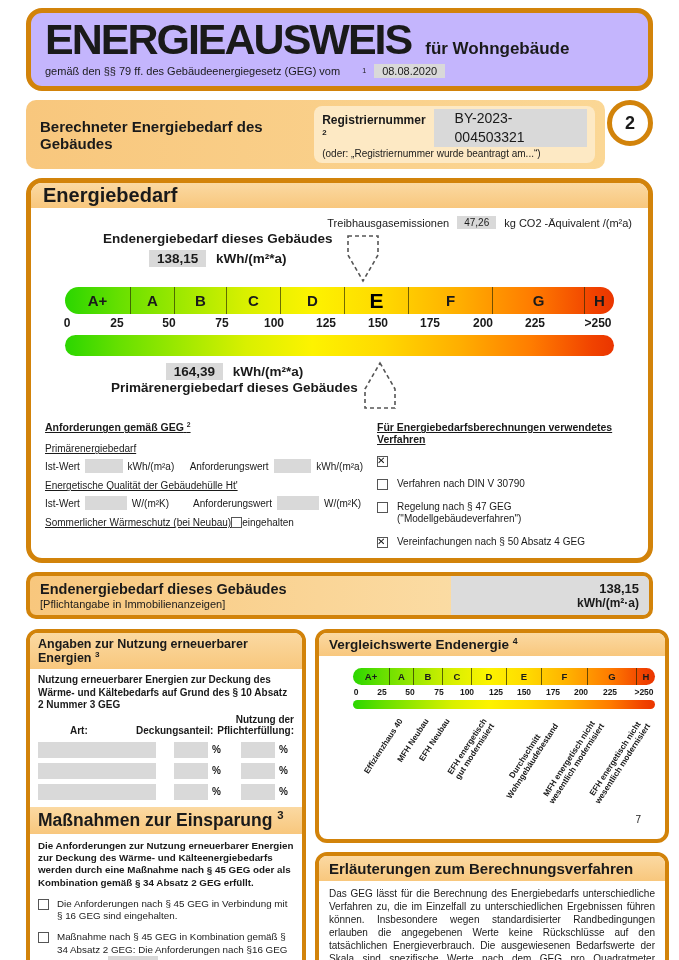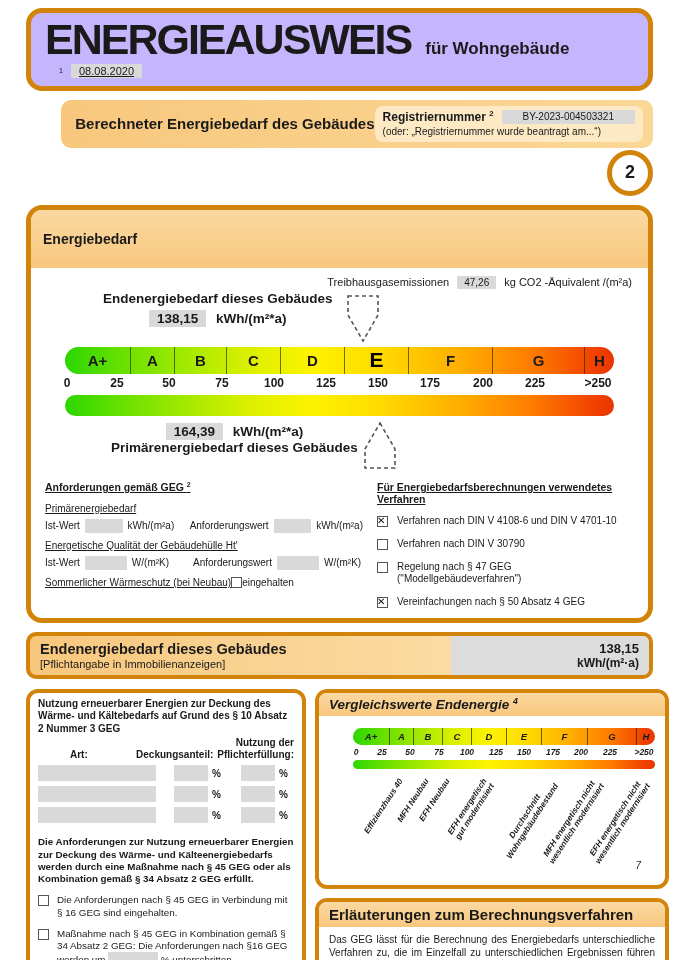--- a/index.html
+++ b/index.html
@@ -11,36 +11,36 @@
   .page{padding:8px 26px 0 26px;}
   sup{font-size:0.65em;vertical-align:super;line-height:0;}
   .gray{background:#d9d9d9;display:inline-block;}
 
   
   .header-box{border:5px solid #d2830a;border-radius:16px;padding:4px 14px 8px 14px;margin-bottom:9px;background:#c4b5fd;}
   .h-title-row{display:flex;align-items:baseline;gap:14px;}
   .h-title{font-size:43px;font-weight:bold;letter-spacing:-2px;line-height:1.05;white-space:nowrap;}
   .h-sub{font-size:17px;font-weight:bold;white-space:nowrap;}
   .h-law{font-size:11px;display:flex;align-items:center;gap:8px;margin-top:2px;}
-  .h-law .gray{padding:1px 8px;font-size:11px;text-decoration:underline;}
+  .h-law .gray{padding:1px 8px;font-size:11px;}
   .h-law sup{margin-left:14px;}
 
   
-  .band2-row{display:flex;align-items:flex-end;gap:2px;margin-bottom:9px;flex-direction:column;}
+  .band2-row{display:flex;align-items:flex-start;gap:2px;margin-bottom:9px;}
   .band2{flex:1;background:linear-gradient(90deg,#f8c77d,#fbd795);border-radius:10px;padding:6px 10px;display:flex;justify-content:space-between;align-items:center;min-height:34px;}
   .band2-title{font-weight:bold;font-size:15px;padding-left:4px;}
   .reg-panel{background:#fde9c4;border-radius:8px;padding:3px 8px;font-size:10px;line-height:1.35;}
   .reg-line1{display:flex;align-items:center;gap:8px;}
   .reg-label{font-weight:bold;font-size:12px;}
-  .reg-value{padding:0 21px;font-size:10px;}
+  .reg-value{padding:0 21px;font-size:14px;}
   .page-badge{width:36px;height:36px;border:5px solid #d2830a;border-radius:50%;display:flex;align-items:center;justify-content:center;font-weight:bold;font-size:18px;background:#fff;flex:none;}
 
   
   .main-box{border:5px solid #d2830a;border-radius:16px;overflow:hidden;margin-bottom:9px;background:#fff;}
-  .box-band{background:linear-gradient(180deg,#fbd9a2,#f8c77d);padding:21px 12px;font-weight:bold;font-size:14px;}
+  .box-band{background:linear-gradient(180deg,#fbd9a2,#f8c77d);padding:1px 12px;font-weight:bold;font-size:20px;}
   .main-content{padding:4px 14px 10px 14px;}
   .ghg-row{display:flex;justify-content:flex-end;align-items:center;gap:8px;font-size:11px;margin:4px 2px 2px 0;}
   .ghg-row .gray{padding:1px 7px;font-size:10px;}
 
   .gauge-top{display:flex;align-items:flex-start;margin-left:58px;gap:8px;height:56px;}
   .gauge-top-block{text-align:center;}
   .gauge-line1{font-weight:bold;font-size:13.5px;}
   .gauge-line2{font-weight:bold;font-size:13.5px;margin-top:4px;}
   .gauge-line2 .gray{padding:1px 8px;margin-right:6px;}
   .marker{flex:none;}
@@ -99,21 +99,21 @@
   .renew-row .sp{width:34px;height:16px;margin-left:14px;}
   .renew-row .pf{width:34px;height:16px;margin-left:16px;}
   .renew-row .pct{font-weight:bold;}
   .save-body{padding:6px 8px 8px 8px;font-size:9.8px;line-height:1.25;}
   .save-intro{font-weight:bold;margin-bottom:9px;}
   .save-opt{display:flex;gap:8px;margin-bottom:9px;}
   .save-opt .cb{margin-top:1px;}
   .save-duty{display:flex;align-items:center;gap:5px;margin-left:17px;margin-top:4px;}
 
   .right-col{flex:1;display:flex;flex-direction:column;gap:9px;}
-  .comp-box{border:4px solid #d2830a;border-radius:12px;overflow:hidden;background:#fff;flex:1;display:flex;flex-direction:column;font-style:italic;}
+  .comp-box{border:4px solid #d2830a;border-radius:12px;overflow:hidden;background:#fff;flex:1;display:flex;flex-direction:column;}
   .comp-band{background:linear-gradient(180deg,#fbd9a2,#f8c77d);padding:4px 10px;font-weight:bold;font-size:13.5px;}
   .comp-content{position:relative;padding:12px 10px 4px 12px;flex:1;}
   .sscale{margin-left:22px;width:302px;}
   .sletters{display:flex;height:17px;border-radius:9px;overflow:hidden;
     background:linear-gradient(90deg,#2bd600 0%,#67e000 10%,#a3e900 22%,#d9f000 33%,#fdf300 45%,#ffd900 58%,#ffae00 72%,#ff7c00 85%,#f14300 96%,#ea3500 100%);}
   .scell{display:flex;align-items:center;justify-content:center;font-weight:bold;font-size:9.5px;border-right:1px solid rgba(40,40,0,.7);box-sizing:border-box;}
   .scell:last-child{border-right:none;}
   .sticks{position:relative;height:12px;font-weight:bold;font-size:8.5px;margin-top:2px;}
   .sthin{height:9px;border-radius:5px;margin-top:1px;
     background:linear-gradient(90deg,#2bd600 0%,#67e000 10%,#a3e900 22%,#d9f000 33%,#fdf300 45%,#ffd900 58%,#ffae00 72%,#ff7c00 85%,#f14300 96%,#ea3500 100%);}
@@ -130,20 +130,21 @@
 <body>
 
 <div class="page">
 
   <div class="header-box">
     <div class="h-title-row">
       <span class="h-title">ENERGIEAUSWEIS</span>
       <span class="h-sub">für Wohngebäude</span>
     </div>
     <div class="h-law">
+      <span>gemäß den §§ 79 ff. des Gebäudeenergiegesetz (GEG) vom</span>
       <sup>1</sup>
       <span class="gray">08.08.2020</span>
     </div>
   </div>
 
   <div class="band2-row">
     <div class="band2">
       <div class="band2-title">Berechneter Energiebedarf des Gebäudes</div>
       <div class="reg-panel">
         <div class="reg-line1">
@@ -247,21 +248,20 @@
             <span class="req-sub" style="margin-bottom:0">Sommerlicher Wärmeschutz (bei Neubau)</span>
             <span class="cb"></span>
             <span>eingehalten</span>
           </div>
         </div>
 
         <div class="req-right">
           <div class="req-h">Für Energiebedarfsberechnungen verwendetes Verfahren</div>
           <div class="method-item">
             <span class="cb checked"></span>
-            <span>Verfahren nach DIN V 4108-6 und DIN V 4701-10</span>
           </div>
           <div class="method-item">
             <span class="cb"></span>
             <span>Verfahren nach DIN V 30790</span>
           </div>
           <div class="method-item">
             <span class="cb"></span>
             <span>Regelung nach § 47 GEG ("Modellgebäudeverfahren")</span>
           </div>
           <div class="method-item" style="margin-bottom:0">
@@ -280,20 +280,21 @@
     </div>
     <div class="end-band-right">
       <div class="end-band-value">138,15</div>
       <div class="end-band-unit">kWh/(m²·a)</div>
     </div>
   </div>
 
   <div class="bottom-grid">
 
     <div class="left-box">
+      <div class="inner-band"><span>Angaben zur Nutzung erneuerbarer Energien</span> <sup>3</sup></div>
       <div class="renew-body">
         <div class="renew-intro">Nutzung erneuerbarer Energien zur Deckung des Wärme- und Kältebedarfs auf Grund des § 10 Absatz 2 Nummer 3 GEG</div>
         <div class="renew-cols">
           <div class="c1">Art:</div>
           <div class="c2">Deckungsanteil:</div>
           <div class="c3"><span>Nutzung der</span><br><span>Pflichterfüllung:</span></div>
         </div>
         <div class="renew-row">
           <span class="gray art"></span>
           <span class="gray sp"></span>
@@ -310,20 +311,21 @@
         </div>
         <div class="renew-row">
           <span class="gray art"></span>
           <span class="gray sp"></span>
           <span class="pct">%</span>
           <span class="gray pf"></span>
           <span class="pct">%</span>
         </div>
       </div>
 
+      <div class="inner-band big"><span>Maßnahmen zur Einsparung</span> <sup>3</sup></div>
       <div class="save-body">
         <div class="save-intro">Die Anforderungen zur Nutzung erneuerbarer Energien zur Deckung des Wärme- und Kälteenergiebedarfs werden durch eine Maßnahme nach § 45 GEG oder als Kombination gemäß § 34 Absatz 2 GEG erfüllt.</div>
         <div class="save-opt">
           <span class="cb"></span>
           <span>Die Anforderungen nach § 45 GEG in Verbindung mit § 16 GEG sind eingehalten.</span>
         </div>
         <div class="save-opt">
           <span class="cb"></span>
           <span>
             <span>Maßnahme nach § 45 GEG in Kombination gemäß § 34 Absatz 2 GEG: Die Anforderungen nach §16 GEG werden um</span>

